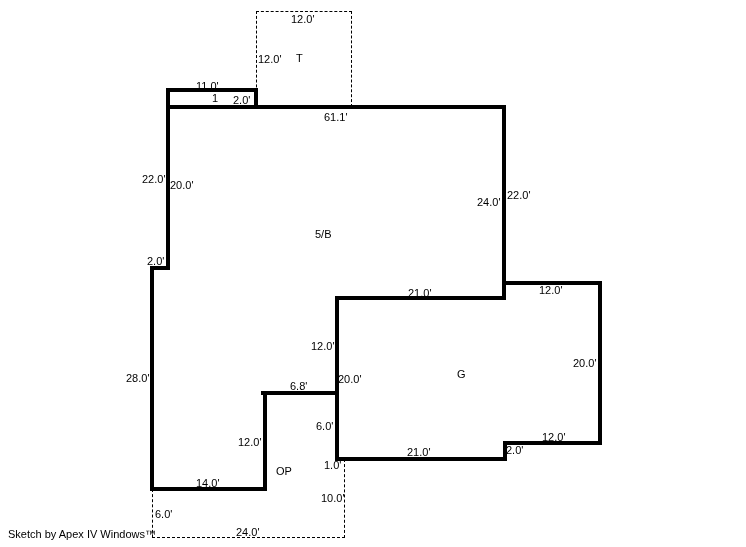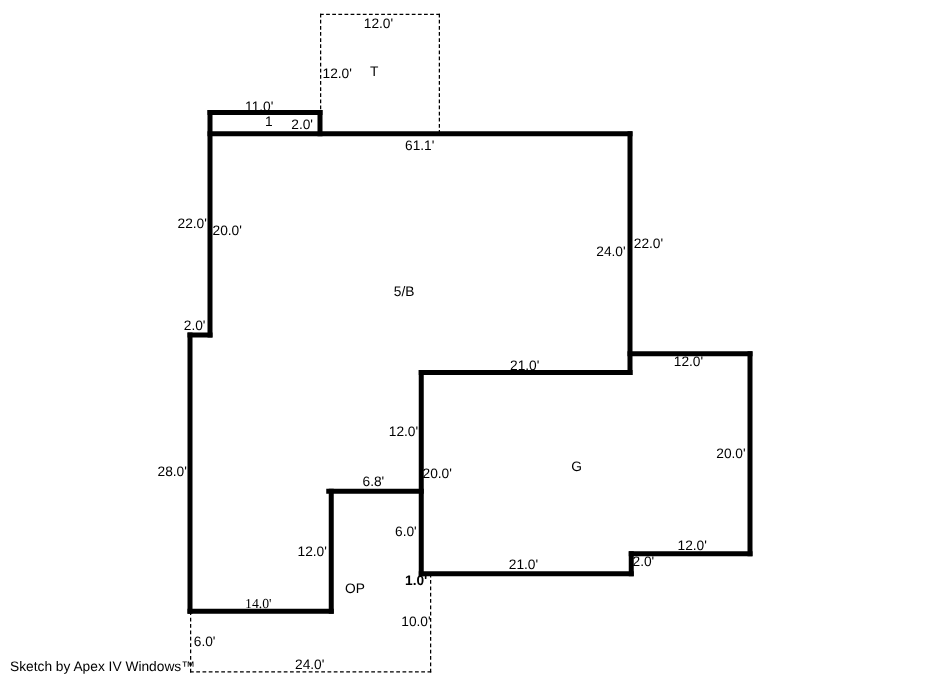--- a/index.html
+++ b/index.html
@@ -59,23 +59,23 @@
   <div class="dim" style="left:311px;top:341px;">12.0'</div>
   <div class="dim" style="left:126px;top:373px;">28.0'</div>
   <div class="dim" style="left:338px;top:374px;">20.0'</div>
   <div class="dim" style="left:573px;top:358px;">20.0'</div>
   <div class="dim" style="left:290px;top:381px;">6.8'</div>
   <div class="dim" style="left:316px;top:421px;">6.0'</div>
   <div class="dim" style="left:238px;top:437px;">12.0'</div>
   <div class="dim" style="left:506px;top:445px;">2.0'</div>
   <div class="dim" style="left:542px;top:432px;">12.0'</div>
   <div class="dim" style="left:407px;top:447px;">21.0'</div>
-  <div class="dim" style="left:324px;top:460px;font-weight:bold;">1.0'</div>
+  <div class="dim" style="left:324px;top:460px;">1.0'</div>
   <div class="dim" style="left:321px;top:493px;">10.0'</div>
-  <div class="dim" style="left:196px;top:478px;font-family:Liberation Serif, serif;">14.0'</div>
+  <div class="dim" style="left:196px;top:478px;">14.0'</div>
   <div class="dim" style="left:155px;top:509px;">6.0'</div>
   <div class="dim" style="left:236px;top:527px;">24.0'</div>
 
   <div class="area-label" style="left:296px;top:53px;">T</div>
   <div class="area-label" style="left:212px;top:93px;">1</div>
   <div class="area-label" style="left:315px;top:229px;">5/B</div>
   <div class="area-label" style="left:457px;top:369px;">G</div>
   <div class="area-label" style="left:276px;top:466px;">OP</div>
 
   <div class="footer" style="left:8px;top:529px;">Sketch by Apex IV Windows™</div>

